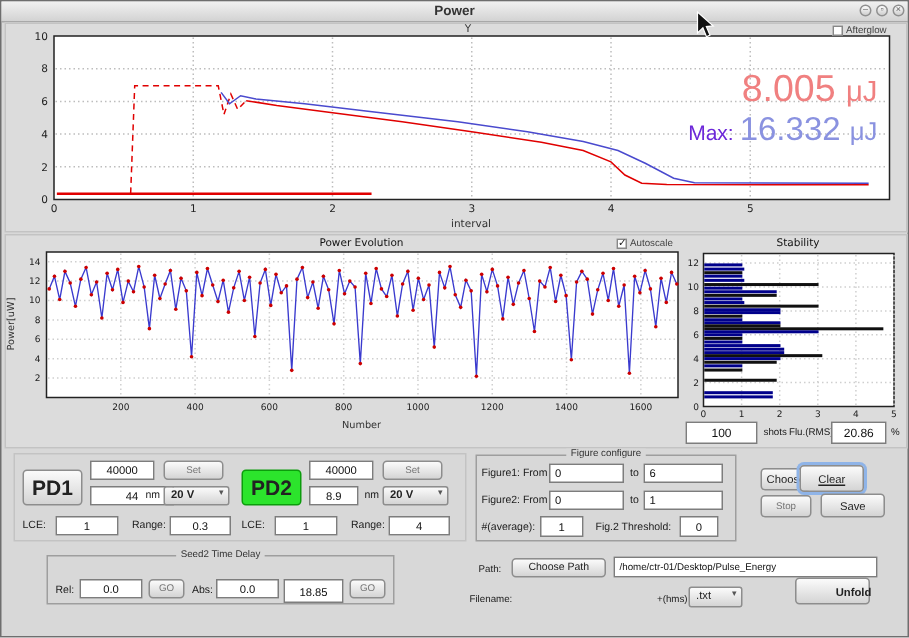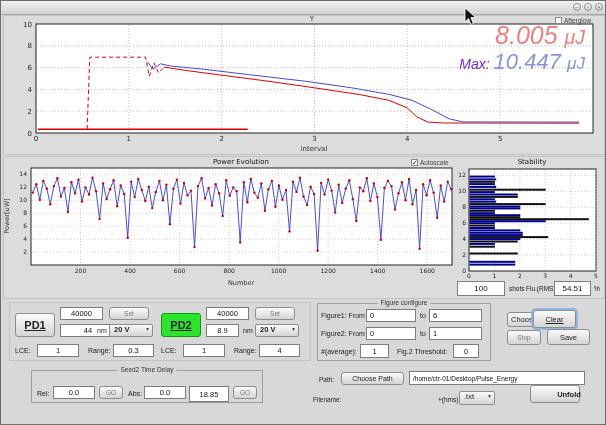--- a/index.html
+++ b/index.html
@@ -26,35 +26,36 @@
   .combo{position:absolute;background:linear-gradient(#fbfbfb,#d4d4d4);border:1px solid #8d8d8d;
          border-radius:2px;box-sizing:border-box;font-size:7.5px;font-weight:bold;color:#222;
          display:flex;padding-left:4px;}
   .combo::after{content:"▾";font-weight:normal;font-size:6px;color:#555;margin-left:auto;margin-right:3px;}
   .cb{position:absolute;display:flex;align-items:center;gap:2px;font-size:6.5px;color:#444;}
   .cb .box{width:7px;height:7px;background:#fff;border:1px solid #888;box-sizing:border-box;
            font-size:7px;line-height:6px;text-align:center;color:#222;}
   .group{position:absolute;border:1px solid #9e9e9e;box-sizing:border-box;}
   .gtitle{position:absolute;top:-5px;left:50%;transform:translateX(-50%);
           background:#d8d8d8;padding:0 3px;font-size:6.5px;color:#333;white-space:nowrap;}
-  .readout{position:absolute;font-style:italic;white-space:nowrap;}
+  .readout{position:absolute;white-space:nowrap;margin-top:24px;}
   #readout-current{top:20px;right:20px;font-size:25px;}
   #readout-max{top:48px;right:20px;font-size:22px;}
   #readout-max .maxlbl{font-size:14px;margin-right:4px;}
   .unit{font-size:0.78em;}
   svg{position:absolute;}
-  .pdbtn{font-weight:bold;font-size:11px;text-decoration:underline;}
+  .pdbtn{font-weight:bold;font-size:14px;}
   .pd2green{background:#2ce42c !important;border:1px solid #0c9c0c !important;}
 </style>
 </head>
 <body>
 
 <div class="window">
 
   <div class="titlebar">
+    <div class="title">Power</div>
     <span class="winbtn" style="left:572px">–</span>
     <span class="winbtn" style="left:583px">▫</span>
     <span class="winbtn" style="left:594px">×</span>
   </div>
 
   <div class="panel" style="left:2px;top:14px;width:602px;height:140px;"></div>
   <svg id="topsvg" style="left:0;top:14px;" width="606" height="141">
       <rect x="35" y="9" width="557" height="109" fill="#ffffff" stroke="#222"></rect>
       <text x="31" y="120.5" font-size="7" text-anchor="end" fill="#222" font-family="&quot;DejaVu Sans&quot;,sans-serif">0</text>
       <line x1="36" y1="96.2" x2="591" y2="96.2" stroke="#bdbdbd" stroke-dasharray="1,2"></line>
@@ -88,21 +89,21 @@
   <div class="cb" style="left:554px;top:16px;">
     <span class="box"></span>
     <span>Afterglow</span>
   </div>
 
   <div class="readout" id="readout-current" style="color: rgb(240, 128, 128);">
     <span>8.005</span>
     <span class="unit">μJ</span>
   </div>
   <div class="readout" id="readout-max" style="color: rgb(138, 146, 224);">
-    <span class="maxlbl" style="color: #6d28d9;">Max:</span><span>10.447</span>
+    <span class="maxlbl" style="color: #6d28d9;">Max:</span><span>16.332</span>
     <span class="unit">μJ</span>
   </div>
 
   <div class="panel" style="left:2px;top:155px;width:602px;height:143px;"></div>
   <svg id="evsvg" style="left:0;top:155px;" width="462" height="142">
       <rect x="30" y="12" width="421" height="97" fill="#ffffff" stroke="#222"></rect>
       <line x1="31" y1="96.06666666666666" x2="450" y2="96.06666666666666" stroke="#cfcfcf" stroke-dasharray="1,2"></line>
       <text x="26" y="98.06666666666666" font-size="6" text-anchor="end" fill="#222" font-family="&quot;DejaVu Sans&quot;,sans-serif">2</text>
       <line x1="31" y1="83.13333333333333" x2="450" y2="83.13333333333333" stroke="#cfcfcf" stroke-dasharray="1,2"></line>
       <text x="26" y="85.13333333333333" font-size="6" text-anchor="end" fill="#222" font-family="&quot;DejaVu Sans&quot;,sans-serif">4</text>
@@ -321,21 +322,21 @@
     </svg>
 
   <div class="cb" style="left:410px;top:158px;">
     <span class="box">✓</span>
     <span>Autoscale</span>
   </div>
 
   <div class="field" style="left:456px;top:280px;width:48px;height:15px;font-size:8px;">100</div>
   <div class="lbl" style="left:508px;top:284px;font-size:6.5px;">shots</div>
   <div class="lbl" style="left:525px;top:284px;font-size:6.5px;">Flu.(RMS):</div>
-  <div class="field" style="left:553px;top:280px;width:37px;height:15px;font-size:8px;">54.51</div>
+  <div class="field" style="left:553px;top:280px;width:37px;height:15px;font-size:8px;">20.86</div>
   <div class="lbl" style="left:593px;top:284px;font-size:6.5px;">%</div>
 
   <div class="panel" style="left:8px;top:301px;width:302px;height:59px;background:#d8d8d8;"></div>
 
   <div class="btn pdbtn" style="left:14px;top:312px;width:40px;height:24px;">PD1</div>
   <div class="field" style="left:59px;top:306px;width:43px;height:13px;">40000</div>
   <div class="btn dim" style="left:108px;top:306px;width:40px;height:13px;">Set</div>
   <div class="field" style="left:59px;top:323px;width:56px;height:13px;">44</div>
   <div class="lbl" style="left:96px;top:326px;">nm</div>
   <div class="combo" style="left:108px;top:323px;width:44px;height:13px;">

